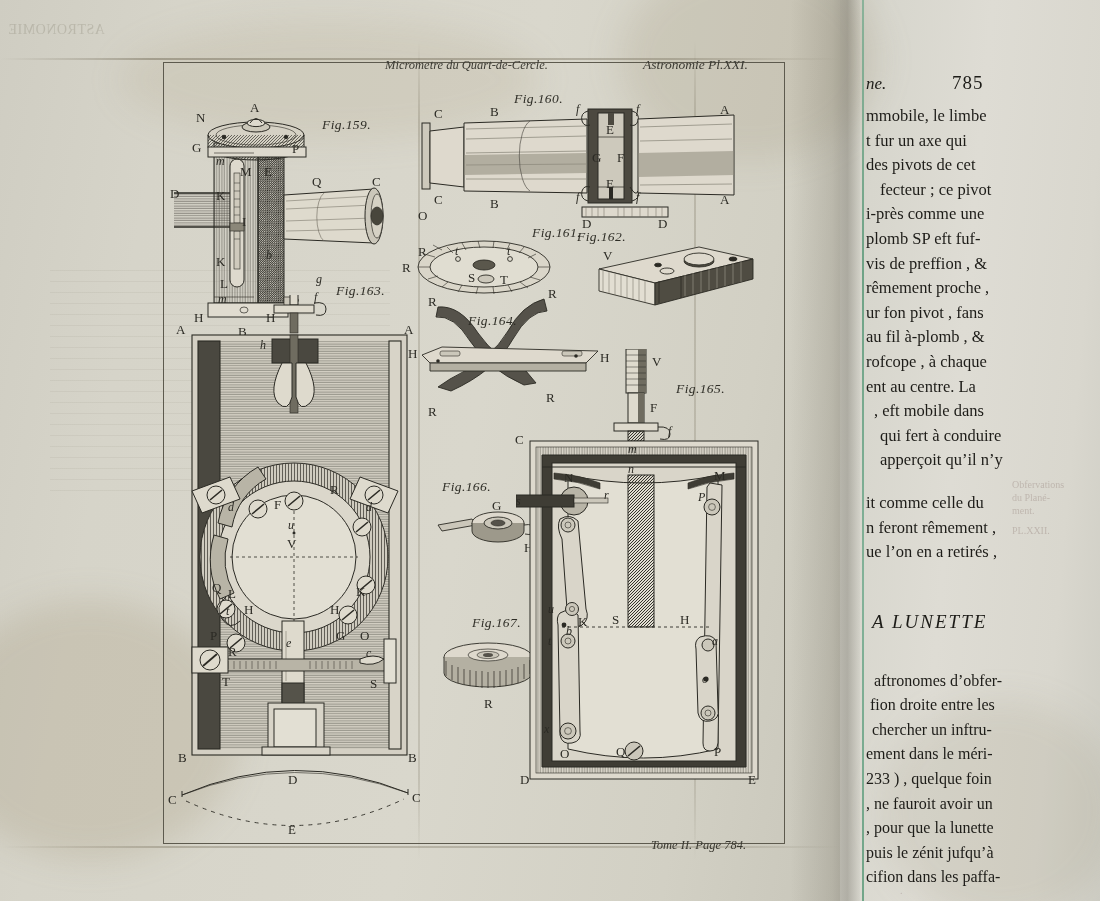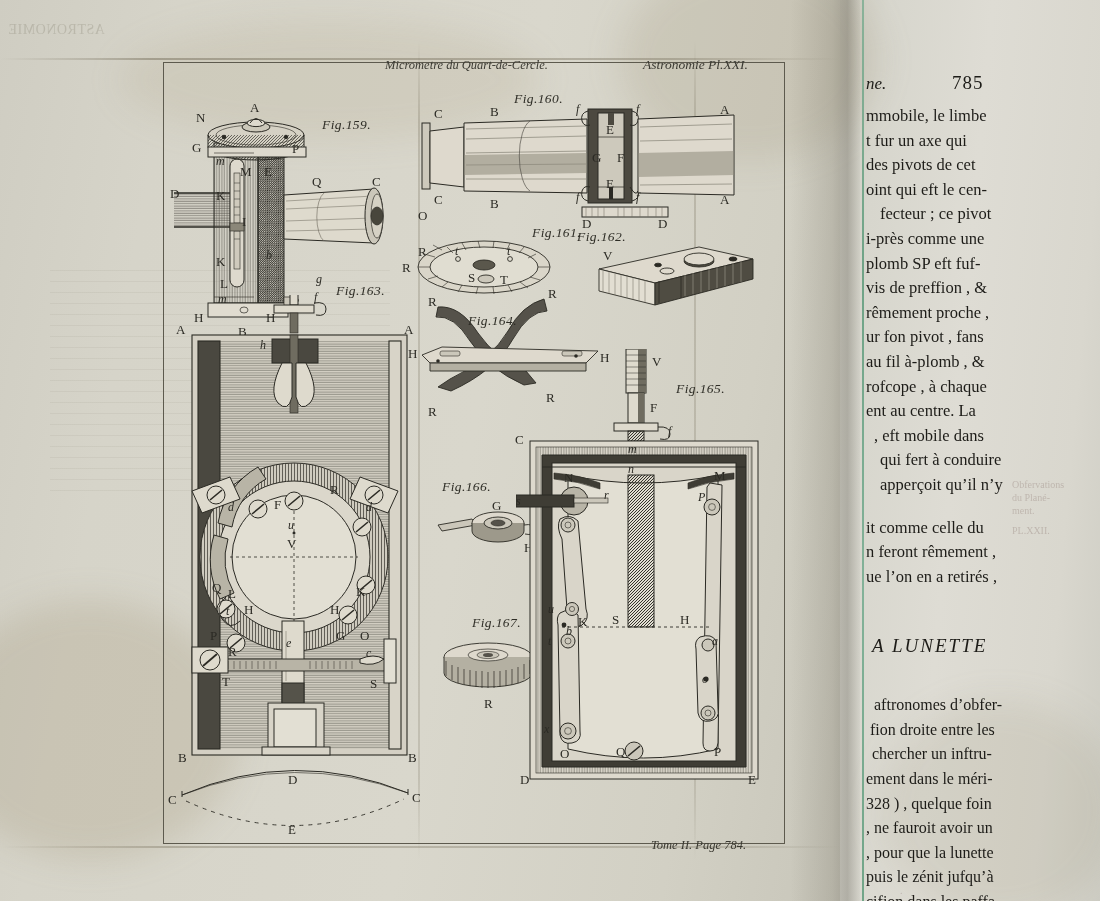--- a/index.html
+++ b/index.html
@@ -719,21 +719,20 @@
   <div id="textcol">
     <div class="runhead">
       <span>ne.</span>
       <span class="folio">785</span>
     </div>
 
     <div>
       <div class="tline">mmobile, le limbe</div>
       <div class="tline">t  fur un  axe qui</div>
       <div class="tline">des  pivots  de cet</div>
-      <div class="tline">oint qui eft  le cen-</div>
       <div class="tline" style="text-indent:14px;">fecteur ;  ce pivot</div>
       <div class="tline">i-près  comme  une</div>
       <div class="tline">plomb  SP eft fuf-</div>
       <div class="tline">vis  de preffion ,  &amp;</div>
       <div class="tline">rêmement proche ,</div>
       <div class="tline">ur fon pivot , fans</div>
       <div class="tline">au fil à-plomb ,  &amp;</div>
       <div class="tline">rofcope ,  à  chaque</div>
       <div class="tline">ent au centre.  La</div>
       <div class="tline" style="text-indent:8px;">, eft mobile dans</div>
@@ -747,21 +746,21 @@
       <div class="tline">ue l’on en a retirés ,</div>
     </div>
 
     <div class="thead" style="margin-top:46px;margin-left:6px;">A LUNETTE</div>
 
     <div class="blk" style="margin-top:36px;">
       <div class="tline sm" style="text-indent:8px;">aftronomes d’obfer-</div>
       <div class="tline sm" style="text-indent:4px;">fion  droite  entre les</div>
       <div class="tline sm" style="text-indent:6px;">chercher  un  inftru-</div>
       <div class="tline sm">ement  dans  le  méri-</div>
-      <div class="tline sm">328 ) ,  quelque  foin</div>
+      <div class="tline sm">233 ) ,  quelque  foin</div>
       <div class="tline sm">, ne fauroit avoir un</div>
       <div class="tline sm">, pour que la lunette</div>
       <div class="tline sm">puis  le  zénit  jufqu’à</div>
       <div class="tline sm">cifion  dans  les  paffa-</div>
 
     </div>
 
   </div>
 
   <div class="marg" style="left:1012px;top:478px;">Obfervations<br>du Plané-<br>ment.</div>

